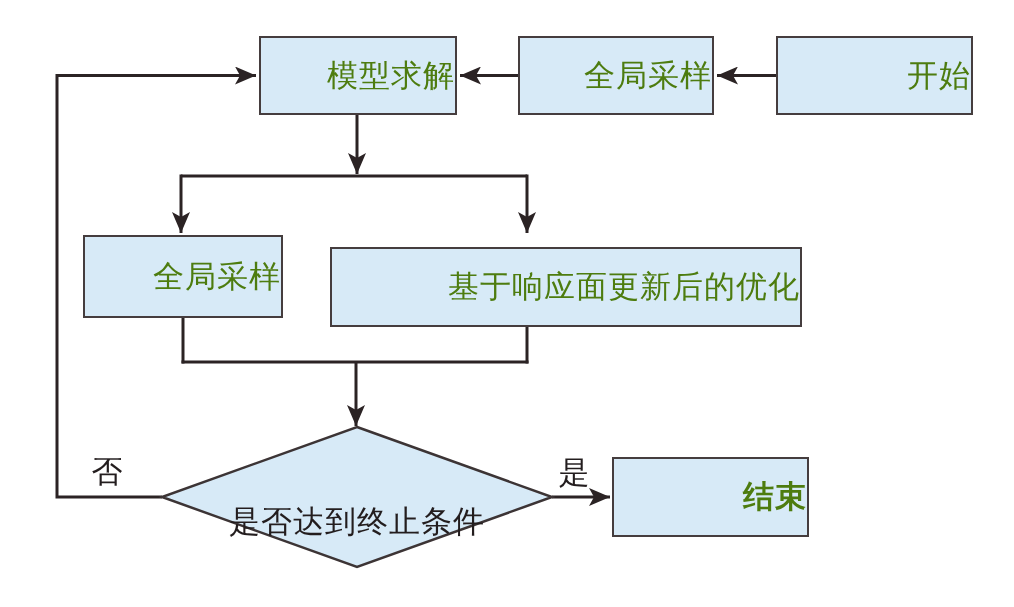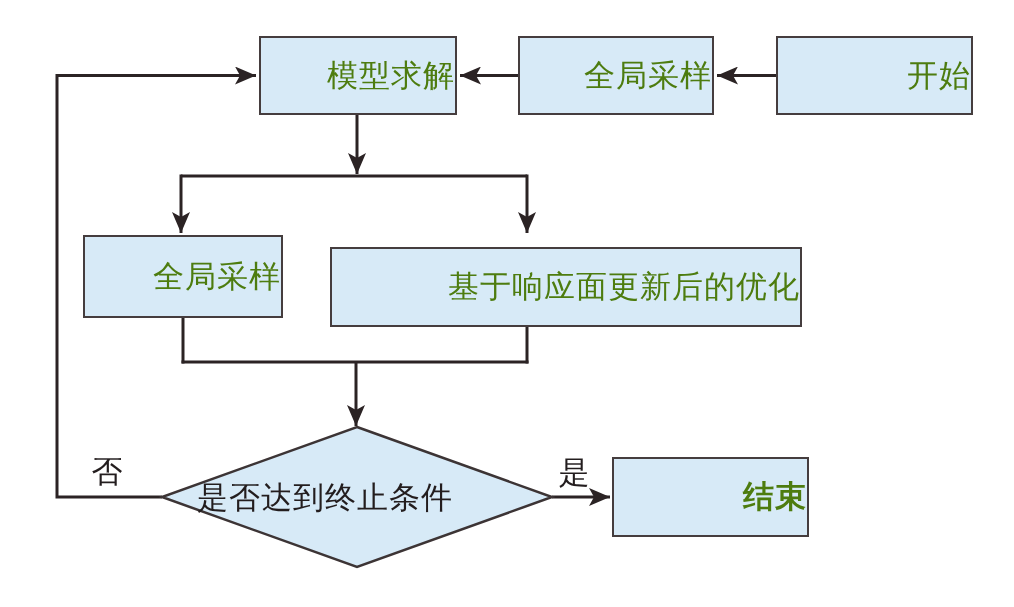--- a/index.html
+++ b/index.html
@@ -31,25 +31,26 @@
     justify-content: flex-end;
     font-size: 31px;
     color: #4d7c0f;
     letter-spacing: 1px;
     white-space: nowrap;
   }
   .diamond-label {
     position: absolute;
     display: flex;
     align-items: center;
-    justify-content: flex-start;
+    justify-content: center;
     font-size: 31px;
     color: #231d1e;
     letter-spacing: 1px;
     white-space: nowrap;
+    margin-top: 24px;
   }
   .edge-label {
     position: absolute;
     font-size: 31px;
     color: #231d1e;
     display: flex;
     align-items: center;
     justify-content: center;
     white-space: nowrap;
   }

